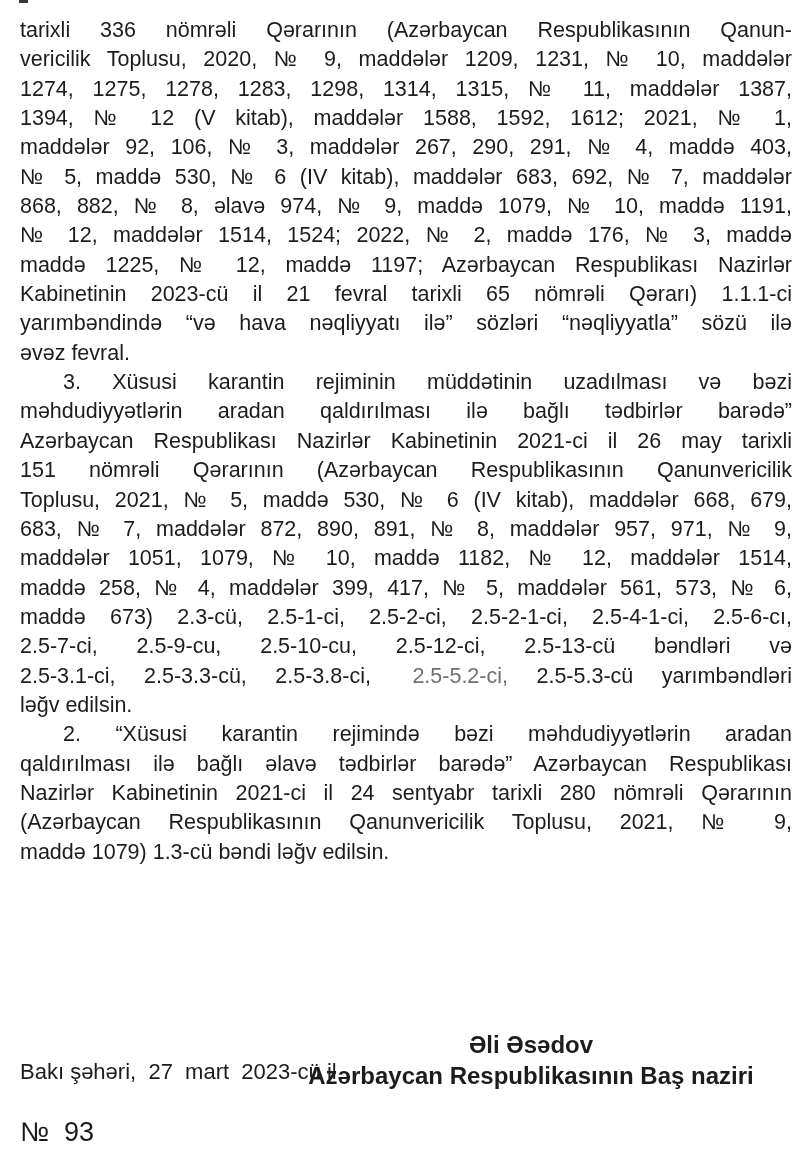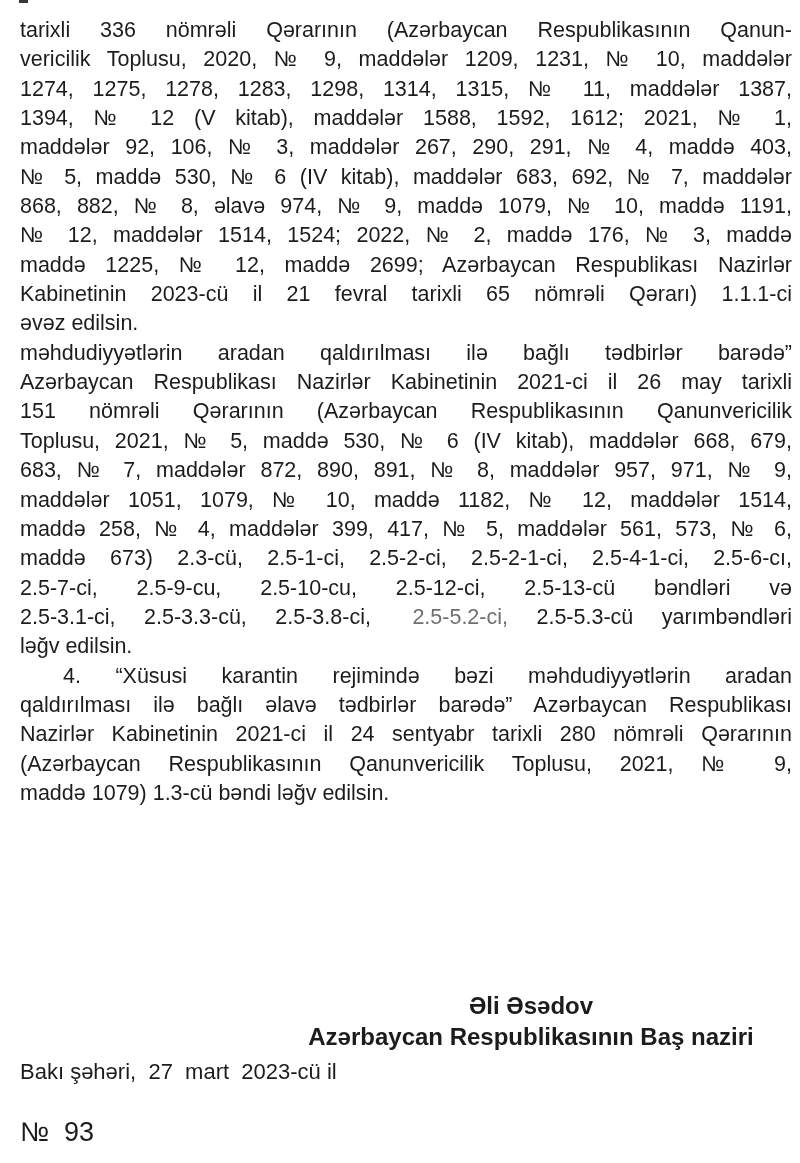--- a/index.html
+++ b/index.html
@@ -44,21 +44,21 @@
   }
   .line.indent {
     text-indent: 43px;
   }
   .muted {
     color: #6f6f6f;
   }
   .signature {
     position: absolute;
     left: 273px;
-    top: 991px;
+    top: 1030px;
     width: 516px;
     text-align: center;
     font-weight: 700;
     font-size: 24px;
     line-height: 30.5px;
     white-space: nowrap;
   }
   .place-date {
     position: absolute;
     left: 20px;
@@ -85,35 +85,37 @@
 
   <div class="doc-body">
       <div class="line"><span>tarixli 336 nömrəli Qərarının (Azərbaycan Respublikasının Qanun-</span></div>
       <div class="line"><span>vericilik Toplusu, 2020, № 9, maddələr 1209, 1231, № 10, maddələr</span></div>
       <div class="line"><span>1274, 1275, 1278, 1283, 1298, 1314, 1315, № 11, maddələr 1387,</span></div>
       <div class="line"><span>1394, № 12 (V kitab), maddələr 1588, 1592, 1612; 2021, № 1,</span></div>
       <div class="line"><span>maddələr 92, 106, № 3, maddələr 267, 290, 291, № 4, maddə 403,</span></div>
       <div class="line"><span>№ 5, maddə 530, № 6 (IV kitab), maddələr 683, 692, № 7, maddələr</span></div>
       <div class="line"><span>868, 882, № 8, əlavə 974, № 9, maddə 1079, № 10, maddə 1191,</span></div>
       <div class="line"><span>№ 12, maddələr 1514, 1524; 2022, № 2, maddə 176, № 3, maddə</span></div>
-      <div class="line"><span>maddə 1225, № 12, maddə 2699; Azərbaycan Respublikası Nazirlər</span></div>
+      <div class="line"><span>maddə 1225, № 12, maddə 1197; Azərbaycan Respublikası Nazirlər</span></div>
       <div class="line"><span>Kabinetinin 2023-cü il 21 fevral tarixli 65 nömrəli Qərarı) 1.1.1-ci</span></div>
-      <div class="line last"><span>əvəz edilsin.</span></div>
+      <div class="line"><span>yarımbəndində “və hava nəqliyyatı ilə” sözləri “nəqliyyatla” sözü ilə</span></div>
+      <div class="line last"><span>əvəz fevral.</span></div>
+      <div class="line indent"><span>3. Xüsusi karantin rejiminin müddətinin uzadılması və bəzi</span></div>
       <div class="line"><span>məhdudiyyətlərin aradan qaldırılması ilə bağlı tədbirlər barədə”</span></div>
       <div class="line"><span>Azərbaycan Respublikası Nazirlər Kabinetinin 2021-ci il 26 may tarixli</span></div>
       <div class="line"><span>151 nömrəli Qərarının (Azərbaycan Respublikasının Qanunvericilik</span></div>
       <div class="line"><span>Toplusu, 2021, № 5, maddə 530, № 6 (IV kitab), maddələr 668, 679,</span></div>
       <div class="line"><span>683, № 7, maddələr 872, 890, 891, № 8, maddələr 957, 971, № 9,</span></div>
       <div class="line"><span>maddələr 1051, 1079, № 10, maddə 1182, № 12, maddələr 1514,</span></div>
       <div class="line"><span>maddə 258, № 4, maddələr 399, 417, № 5, maddələr 561, 573, № 6,</span></div>
       <div class="line"><span>maddə 673) 2.3-cü, 2.5-1-ci, 2.5-2-ci, 2.5-2-1-ci, 2.5-4-1-ci, 2.5-6-cı,</span></div>
       <div class="line"><span>2.5-7-ci, 2.5-9-cu, 2.5-10-cu, 2.5-12-ci, 2.5-13-cü bəndləri və</span></div>
       <div class="line"><span>2.5-3.1-ci, 2.5-3.3-cü, 2.5-3.8-ci, </span><span class="muted" style="color: rgb(111, 111, 111); margin-left: 13px;">2.5-5.2-ci,</span><span> 2.5-5.3-cü yarımbəndləri</span></div>
       <div class="line last"><span>ləğv edilsin.</span></div>
-      <div class="line indent"><span>4. “Xüsusi karantin rejimində bəzi məhdudiyyətlərin aradan</span></div>
+      <div class="line indent"><span>2. “Xüsusi karantin rejimində bəzi məhdudiyyətlərin aradan</span></div>
       <div class="line"><span>qaldırılması ilə bağlı əlavə tədbirlər barədə” Azərbaycan Respublikası</span></div>
       <div class="line"><span>Nazirlər Kabinetinin 2021-ci il 24 sentyabr tarixli 280 nömrəli Qərarının</span></div>
       <div class="line"><span>(Azərbaycan Respublikasının Qanunvericilik Toplusu, 2021, № 9,</span></div>
       <div class="line last"><span>maddə 1079) 1.3-cü bəndi ləğv edilsin.</span></div>
     </div>
 
   <div class="signature">
     <div>Əli Əsədov</div>
     <div>Azərbaycan Respublikasının Baş naziri</div>
   </div>

